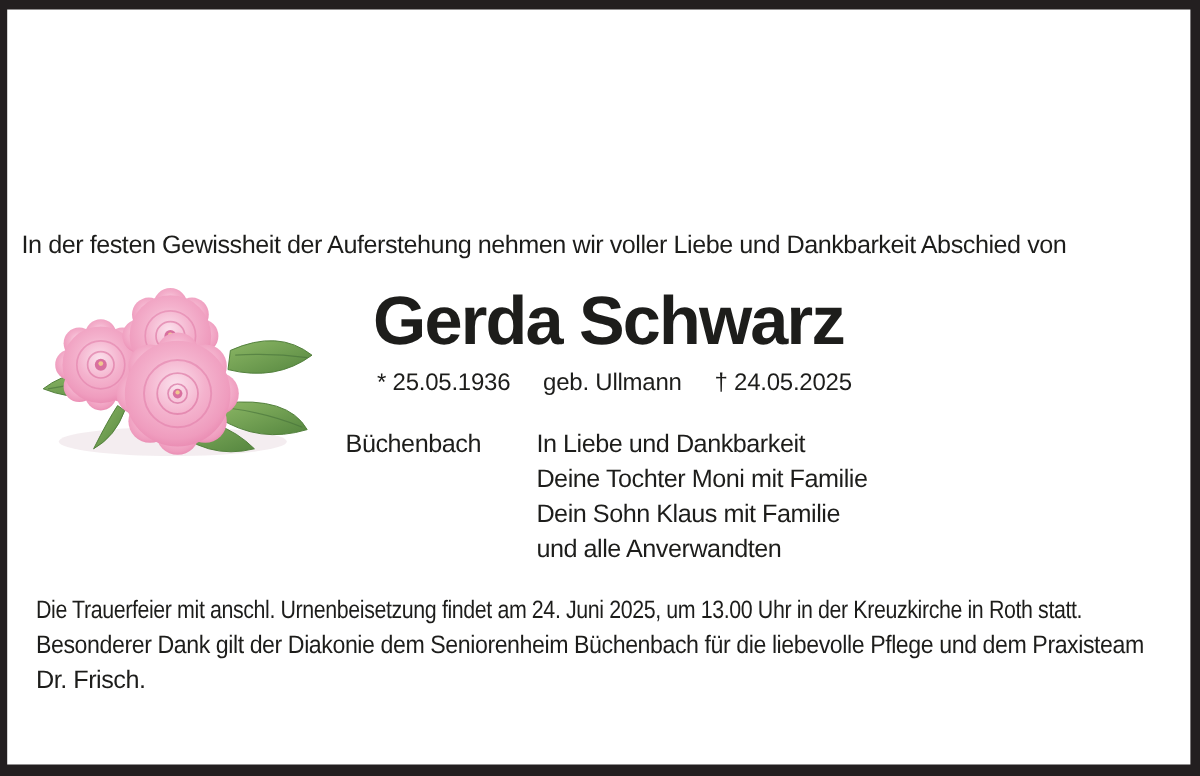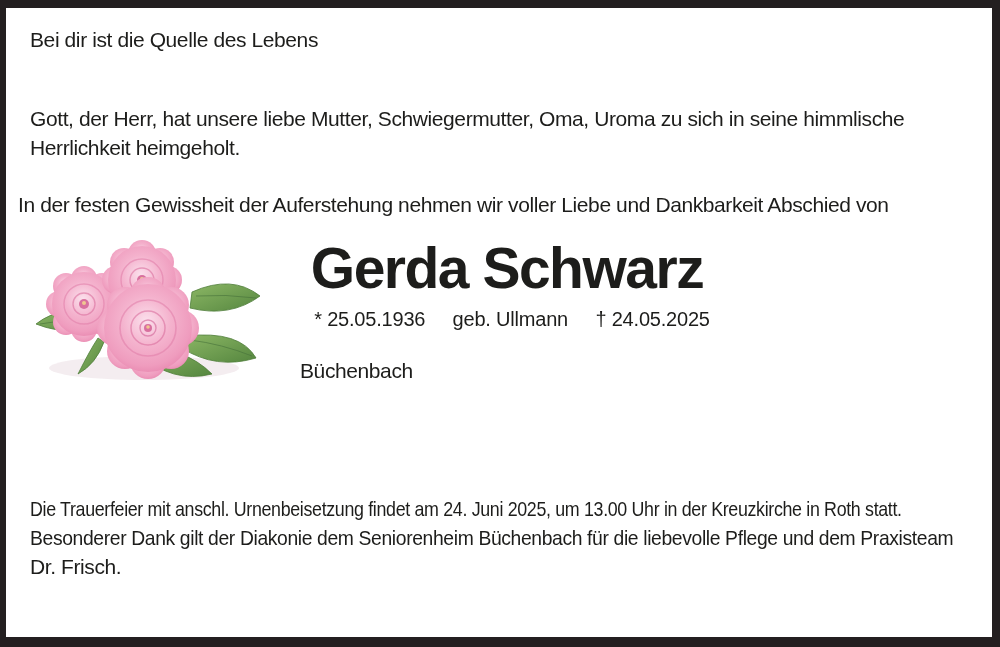--- a/index.html
+++ b/index.html
@@ -30,27 +30,22 @@
   .roses{position:absolute;left:26px;top:232px;width:240px;height:152px;}
 </style>
 </head>
 <body>
 
 <div class="frame"></div>
 
 <div class="canvas">
 
   <div class="block" style="left:30px;top:25px;">
-    <div>Bei dir ist die Quelle des Lebens</div>
   </div>
 
-  <div class="block" style="left:30px;top:104px;">
-    <div>Gott, der Herr, hat unsere liebe Mutter, Schwiegermutter, Oma, Uroma zu sich in seine himmlische</div>
-    <div>Herrlichkeit heimgeholt.</div>
-  </div>
 
   <div class="tline" style="left:18px;top:190px;">In der festen Gewissheit der Auferstehung nehmen wir voller Liebe und Dankbarkeit Abschied von</div>
 
   <svg class="roses" viewBox="0 0 240 152" aria-hidden="true">
     <defs>
       <radialGradient id="roseG" cx="48%" cy="42%" r="62%">
         <stop offset="0%" stop-color="#fbe0ec"></stop>
         <stop offset="45%" stop-color="#f4b2cd"></stop>
         <stop offset="82%" stop-color="#ef9cbe"></stop>
         <stop offset="100%" stop-color="#e887af"></stop>
@@ -133,22 +128,28 @@
   </svg>
 
   <div class="name">Gerda Schwarz</div>
 
   <div class="dates">
     <span>* 25.05.1936</span>
     <span>geb. Ullmann</span>
     <span>† 24.05.2025</span>
   </div>
 
-  <div class="tline" style="left:288px;top:356px;margin-left:12px;">Büchenbach</div>
+  <div class="tline" style="left:288px;top:356px;">Büchenbach</div>
 
+  <div class="block" style="left:447px;top:356px;">
+    <div>In Liebe und Dankbarkeit</div>
+    <div>Deine Tochter Moni mit Familie</div>
+    <div>Dein Sohn Klaus mit Familie</div>
+    <div>und alle Anverwandten</div>
+  </div>
 
   <div class="block" style="left:30px;top:494px;">
     <div class="sq85">Die Trauerfeier mit anschl. Urnenbeisetzung findet am 24. Juni 2025, um 13.00 Uhr in der Kreuzkirche in Roth statt.</div>
     <div class="sq92">Besonderer Dank gilt der Diakonie dem Seniorenheim Büchenbach für die liebevolle Pflege und dem Praxisteam</div>
     <div>Dr. Frisch.</div>
   </div>
 
 
 </div>
 

